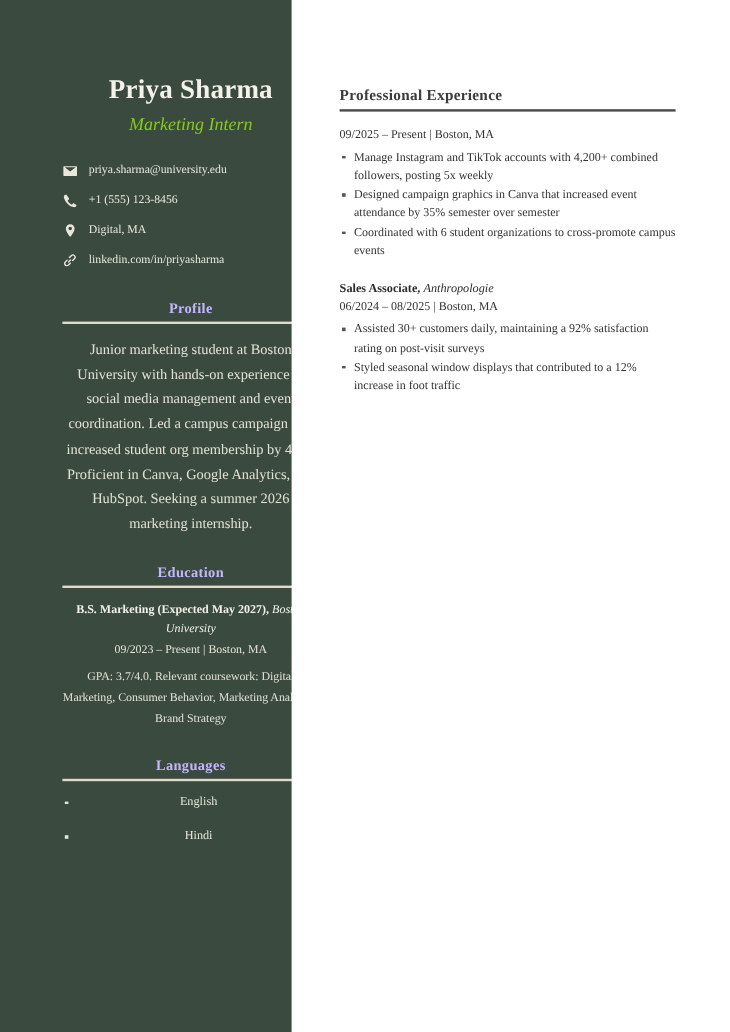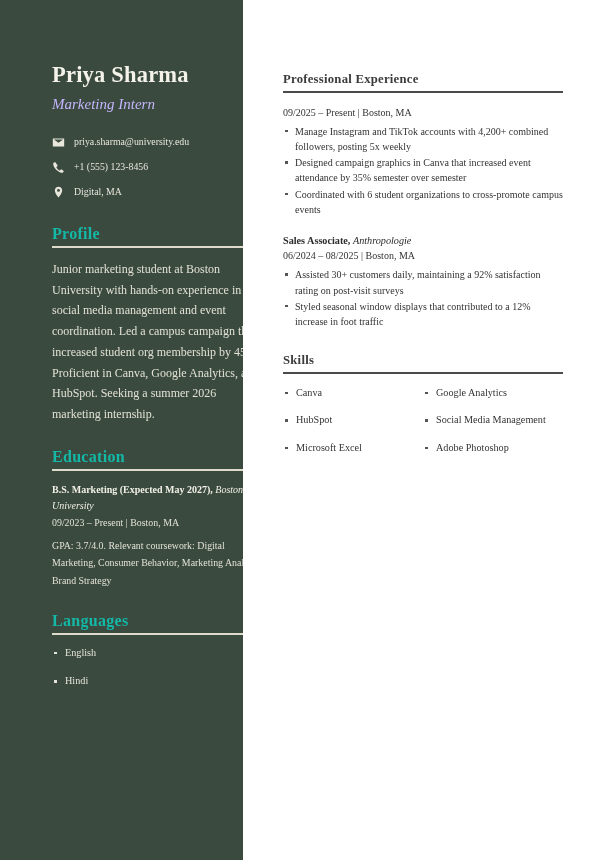--- a/index.html
+++ b/index.html
@@ -19,31 +19,32 @@
   
   .sidebar {
     position: absolute;
     left: 0;
     top: 0;
     width: 288px;
     height: 860px;
     background: #3a4a3f;
     box-sizing: border-box;
     padding: 62px 22px 0 52px;
+    text-align: center;
   }
   .name {
     color: #f4f2e9;
     font-size: 22.5px;
     font-weight: bold;
     letter-spacing: 0.2px;
     line-height: 1.15;
     margin: 0 0 7px 0;
   }
   .job-title {
-    color: #c4b5fd;
+    color: #84cc16;
     font-size: 15px;
     font-style: italic;
     line-height: 1.2;
     margin: 0 0 22px 0;
   }
 
   
   .contact-list {
     margin: 0 0 26px 0;
   }
@@ -70,22 +71,22 @@
     line-height: 1.42;
     padding-left: 3px;
     word-break: break-word;
   }
 
   
   .side-section {
     margin-bottom: 23px;
   }
   .side-heading {
-    color: #14b8a6;
-    font-size: 16px;
+    color: #c4b5fd;
+    font-size: 12px;
     font-weight: bold;
     letter-spacing: 0.3px;
     margin: 0 0 3px 0;
   }
   .side-rule {
     height: 2px;
     background: #dedbcc;
     width: 100%;
     margin: 0 0 11px 0;
   }
@@ -278,20 +279,30 @@
 
       <div class="contact-row">
         <span class="contact-icon">
           <svg width="13" height="13" viewBox="0 0 16 16">
               <path d="M8 1C5.5 1 3.5 3 3.5 5.5c0 3.2 3.7 7.7 4.1 8.2.2.2.6.2.8 0 .4-.5 4.1-5 4.1-8.2C12.5 3 10.5 1 8 1zm0 6.2a1.8 1.8 0 110-3.6 1.8 1.8 0 010 3.6z"></path>
             </svg>
         </span>
         <span class="contact-text">Digital, MA</span>
       </div>
 
+      <div class="contact-row">
+        <span class="contact-icon">
+          <svg width="13" height="13" viewBox="0 0 16 16">
+              <path d="M6.3 9.7a.7.7 0 01-.5-1.2l2-2a.7.7 0 011 1l-2 2a.7.7 0 01-.5.2z"></path>
+              <path d="M4.6 13.5a2.9 2.9 0 01-2.1-5l1.9-1.9a.7.7 0 011 1L3.5 9.5a1.5 1.5 0 102.2 2.2l1.9-1.9a.7.7 0 011 1l-1.9 1.9c-.6.5-1.3.8-2.1.8z"></path>
+              <path d="M10.4 8.3a.7.7 0 01-.5-1.2l1.9-1.9a1.5 1.5 0 10-2.2-2.2L7.7 4.9a.7.7 0 01-1-1l1.9-1.9a2.9 2.9 0 014.2 4.2l-1.9 1.9a.7.7 0 01-.5.2z"></path>
+            </svg>
+        </span>
+        <span class="contact-text">linkedin.com/in/priyasharma</span>
+      </div>
 
     </div>
 
     <section class="side-section">
       <h2 class="side-heading">Profile</h2>
       <div class="side-rule"></div>
       <p class="side-body">Junior marketing student at Boston University with hands-on experience in social media management and event coordination. Led a campus campaign that increased student org membership by 45%. Proficient in Canva, Google Analytics, and HubSpot. Seeking a summer 2026 marketing internship.</p>
     </section>
 
     <section class="side-section">
@@ -331,36 +342,16 @@
       <div class="job">
         <p class="job-line1"><span>Sales Associate, </span><span class="employer">Anthropologie</span></p>
         <p class="job-line2">06/2024 – 08/2025 | Boston, MA</p>
         <ul class="bullets">
           <li>Assisted 30+ customers daily, maintaining a 92% satisfaction rating on post-visit surveys</li>
           <li>Styled seasonal window displays that contributed to a 12% increase in foot traffic</li>
         </ul>
       </div>
     </section>
 
-    <section class="main-section">
-      <h2 class="main-heading">Skills</h2>
-      <div class="main-rule"></div>
-      <div class="skills-cols">
-        <div class="skills-col">
-          <ul>
-            <li>Canva</li>
-            <li>HubSpot</li>
-            <li>Microsoft Excel</li>
-          </ul>
-        </div>
-        <div class="skills-col">
-          <ul>
-            <li>Google Analytics</li>
-            <li>Social Media Management</li>
-            <li>Adobe Photoshop</li>
-          </ul>
-        </div>
-      </div>
-    </section>
 
   </main>
 
 </div>
 
 </body></html>

